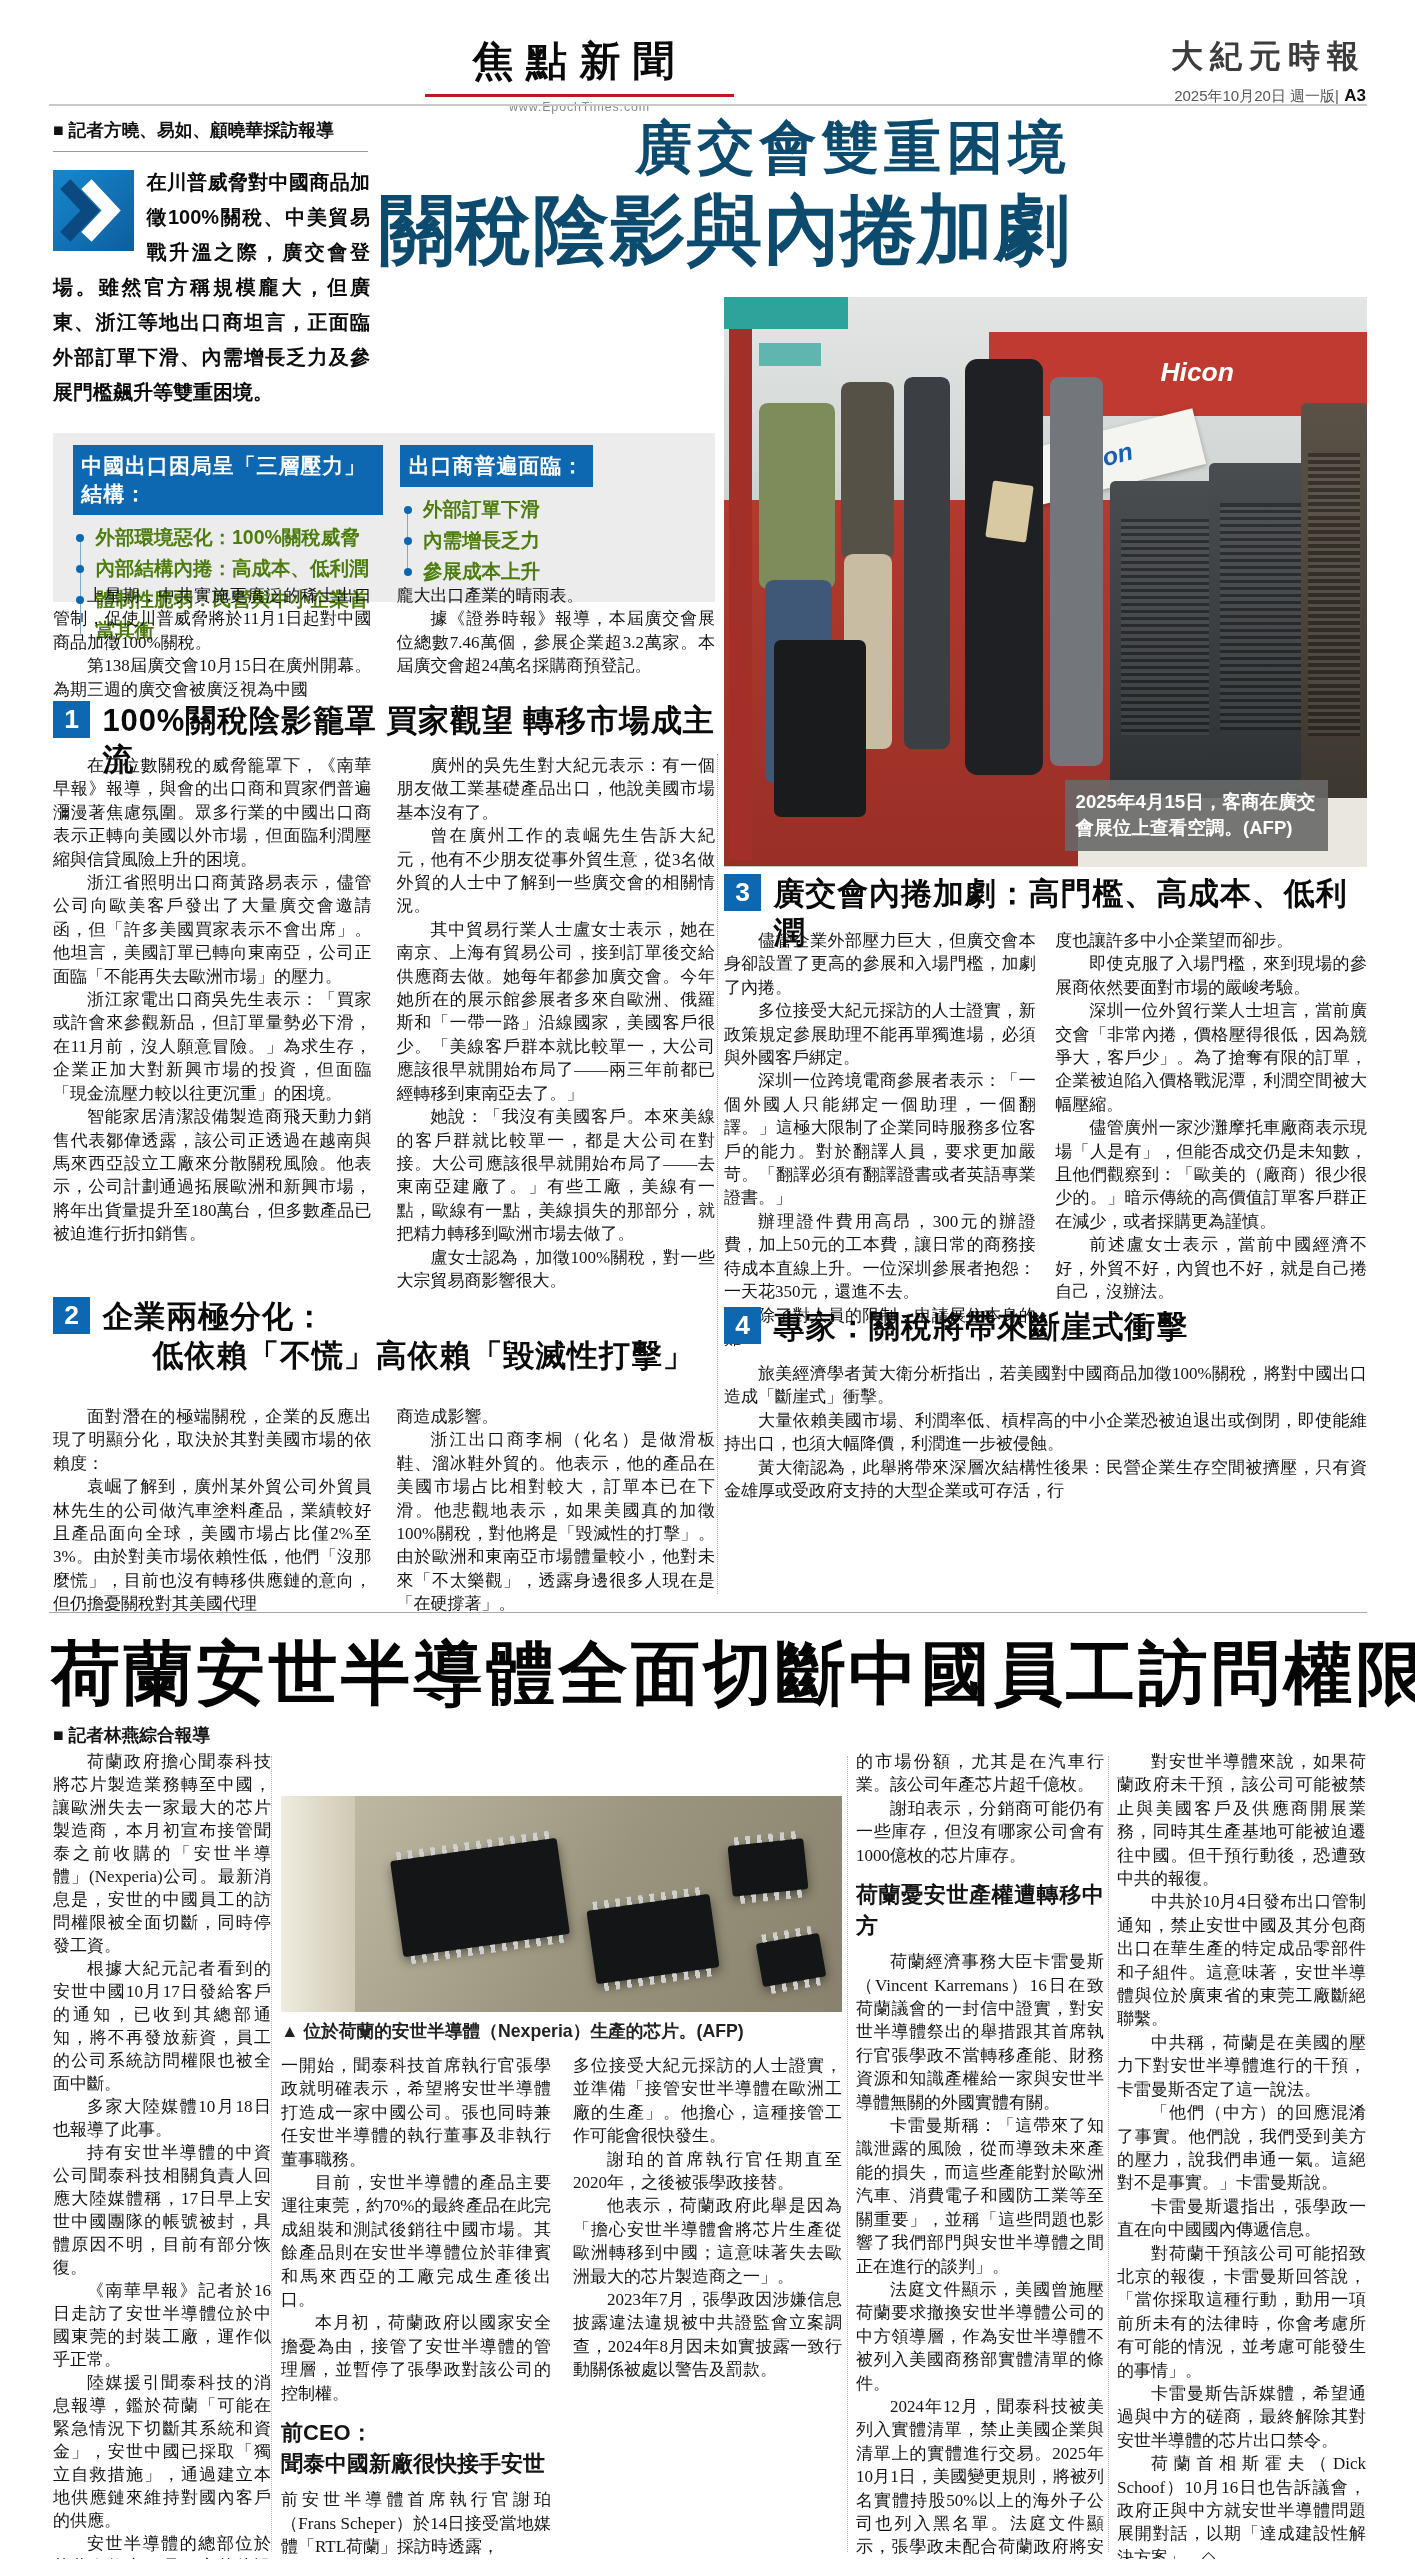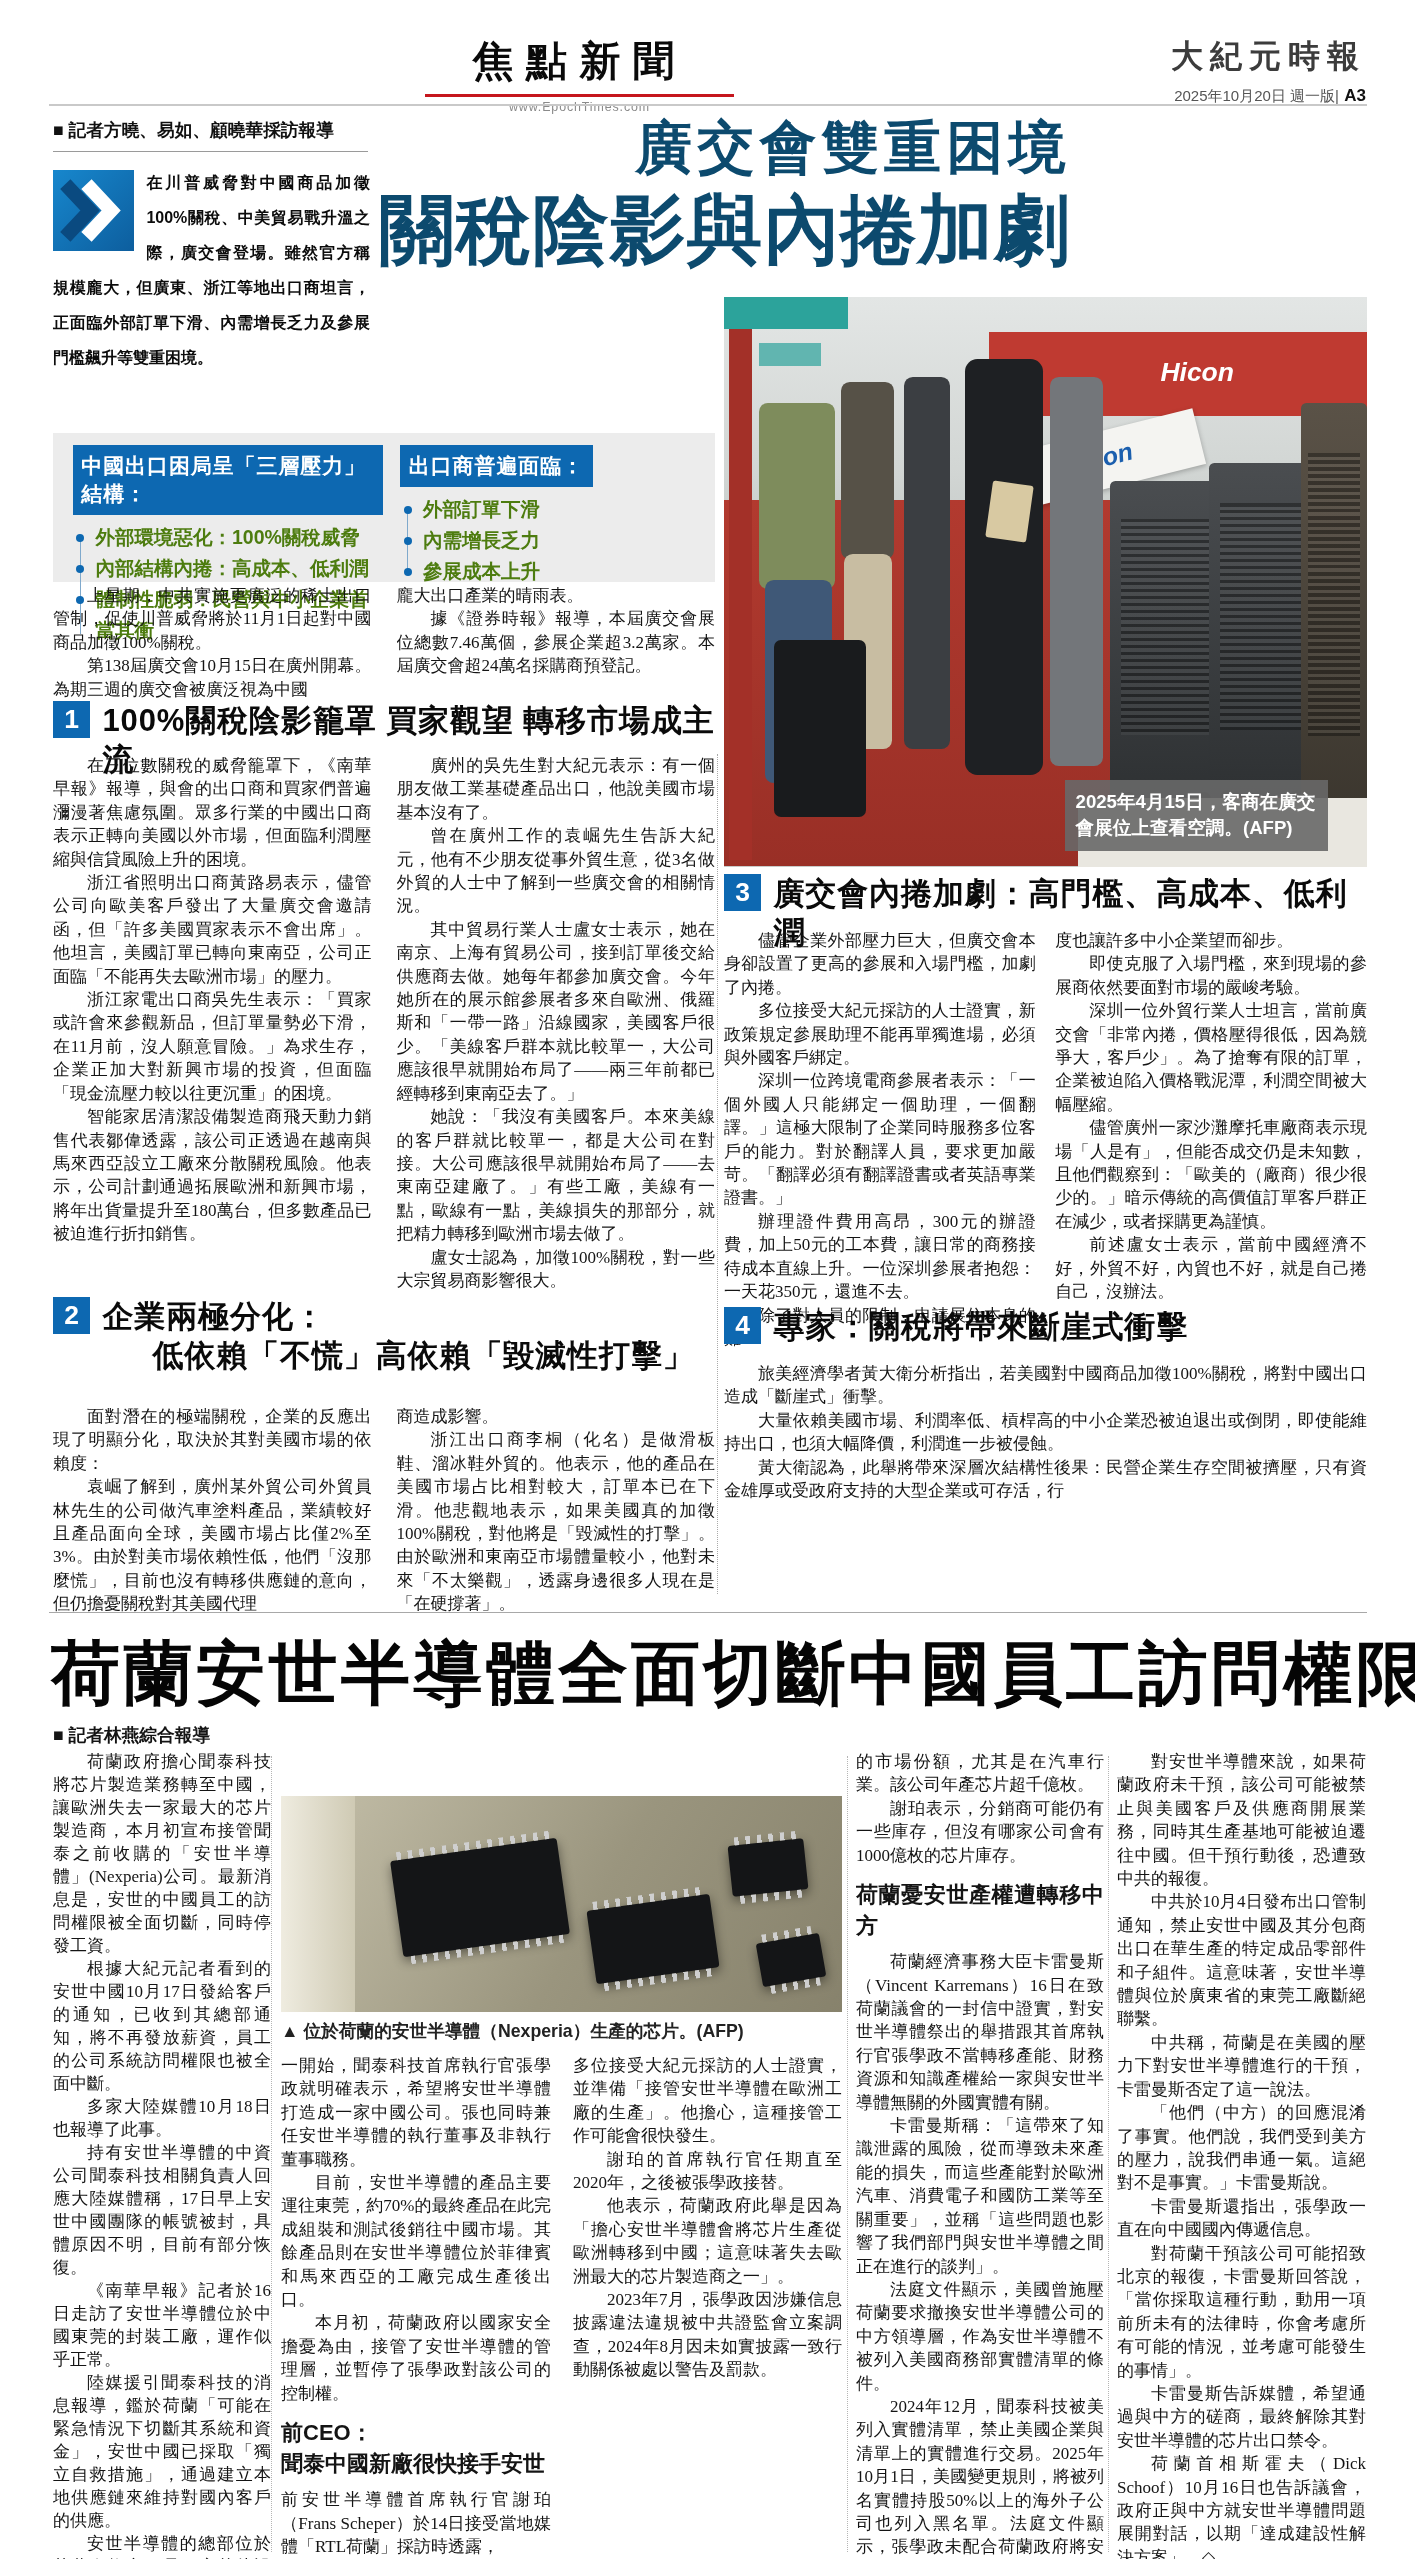--- a/index.html
+++ b/index.html
@@ -27,28 +27,28 @@
   .cols2 > div { flex:1; overflow:hidden; }
   .sec-head { display:flex; gap:12.4px; align-items:flex-start; }
   .num { flex:0 0 37px; width:37px; height:37px; background:#0d68b1; color:#fff; text-align:center;
          font-family:"Liberation Sans",sans-serif; font-weight:bold; font-size:26.5px; line-height:37px; }
   .sec-title { font-family:"Liberation Sans",sans-serif; font-weight:bold; font-size:31px; line-height:39px; letter-spacing:0.9px; color:#0a0a0a; }
   .vdot { border-left:1.8px dotted #a9a9a9; }
 
   
   #a1-byline { left:53px; top:118px; width:315px; font-weight:bold; font-size:17.7px; color:#111;
                border-bottom:0.9px solid #9a9a9a; padding-bottom:8.8px; }
-  #a1-intro  { left:53px; top:165px; width:317px; font-weight:bold; font-size:16px; line-height:35px; text-align:justify; color:#0c0c0c; }
+  #a1-intro  { left:53px; top:165px; width:317px; font-weight:bold; font-size:20px; line-height:35px; text-align:justify; color:#0c0c0c; }
   #intro-icon { float:left; width:81px; height:81px; margin:5.3px 12.4px 3.5px 0; background:linear-gradient(135deg,#1787cd,#0d5e9e); position:relative; }
   #a1-headline { left:372px; top:113px; width:699px; text-align:right; color:#0c4a6e; }
   #a1-kicker { font-family:"Liberation Sans",sans-serif; font-weight:bold; font-size:57px; letter-spacing:5.3px; line-height:69px; }
   #a1-main   { font-family:"Liberation Sans",sans-serif; font-weight:bold; font-size:76px; letter-spacing:0.9px; line-height:92px; margin-top:1.8px; white-space:nowrap; }
 
   
-  #info-panel { left:53px; top:433px; width:662px; height:149px; background:#ececec; }
+  #info-panel { left:53px; top:433px; width:662px; height:169px; background:#ececec; }
   .ibox { position:absolute; top:12.4px; }
   #ibox1 { left:19.5px; width:310px; }
   #ibox2 { left:347px; width:292px; }
   .ibox-hd { display:inline-block; background:#0d68b1; color:#fff; font-family:"Liberation Sans",sans-serif;
              font-weight:bold; font-size:21px; padding:7px 8.8px; letter-spacing:0.9px; }
   .ibox-items { margin:7px 0 0 3.5px; font-family:"Liberation Sans",sans-serif; font-weight:bold; font-size:19.5px; line-height:31px; color:#4d7c0f; position:relative; }
   .ibox-items::before { content:""; position:absolute; left:3.5px; top:12.4px; bottom:12.4px; width:0.9px; background:#7fa9cc; }
   .ibox-items p { margin:0; position:relative; padding-left:19.5px; text-indent:0; }
   .ibox-items p::before { content:""; position:absolute; left:0; top:11.5px; width:8px; height:8px; border-radius:50%; background:#0d68b1; }
 

